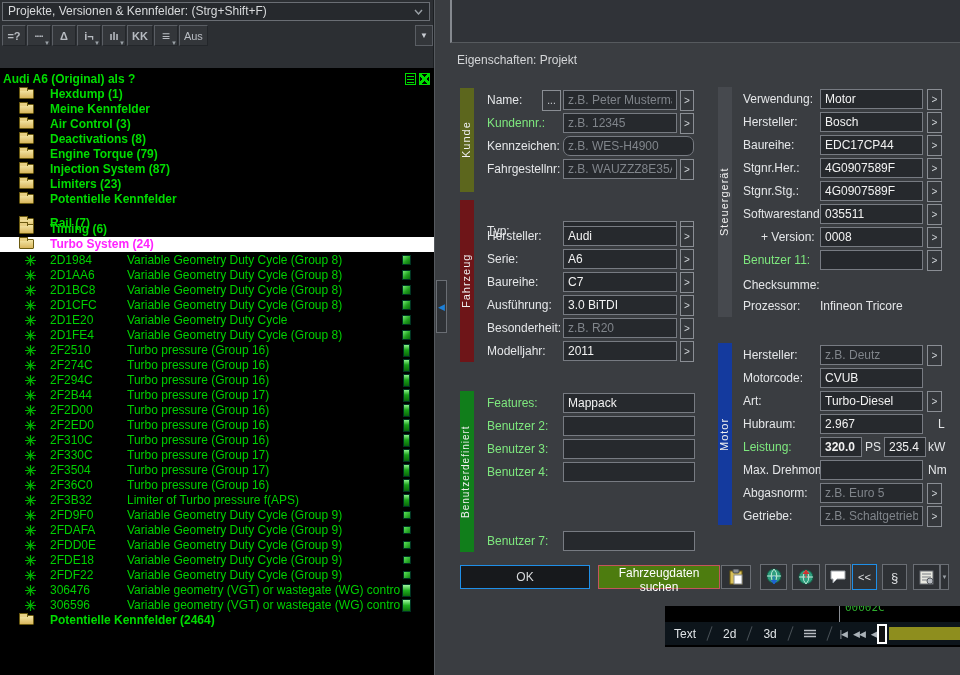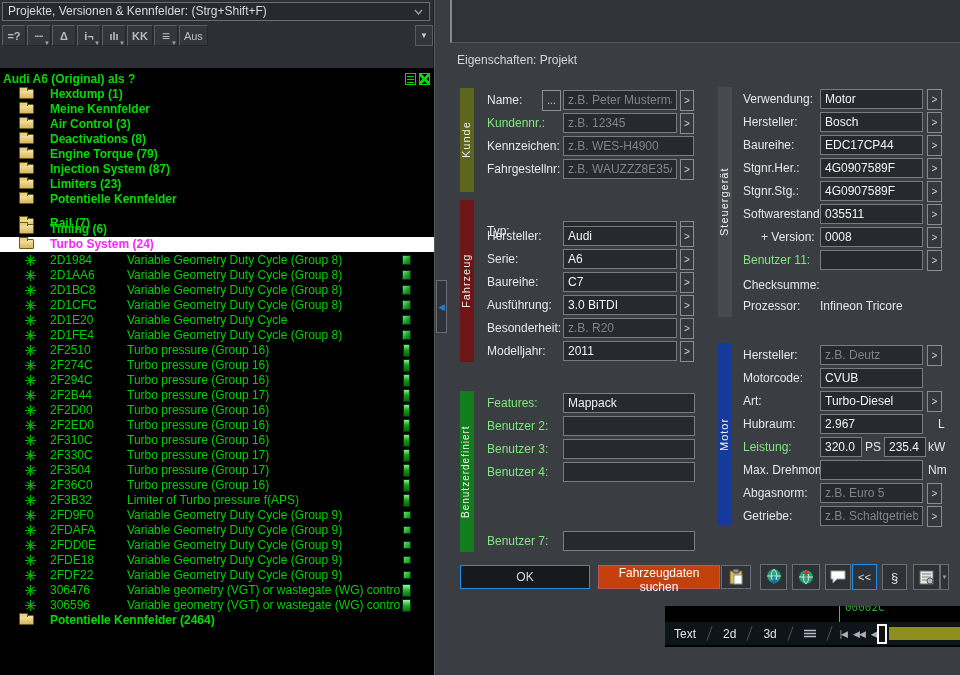--- a/index.html
+++ b/index.html
@@ -94,21 +94,21 @@
     border:1px solid #8a8e94; color:#cfd3d7; font-size:10px; line-height:1; text-align:center; padding:0; }
   .r .plabel { left:293px; }
   .r .pfield { left:370px; width:103px; }
   .r .parrow { left:477px; width:15px; }
   .unit { position:absolute; line-height:21px; color:#e4e6e8; }
   .statictext { position:absolute; line-height:21px; color:#e4e6e8; }
 
   
   #ok-btn { left:10px; top:521px; width:130px; height:24px; background:#17191c; border:1px solid #1f8fe8;
     color:#d8dadc; font-size:12px; font-family:inherit; }
-  #search-btn { left:148px; top:521px; width:122px; height:24px; background:#c2410c; border:1px solid #c4555c;
+  #search-btn { left:148px; top:521px; width:122px; height:24px; background:#4d7c0f; border:1px solid #c4555c;
     color:#fff; font-size:12px; font-family:inherit; }
   .icobtn { position:absolute; top:520px; height:26px; background:#2e3135; border:1px solid #6a6e74;
     display:flex; align-items:center; justify-content:center; color:#e0e2e4; font-family:inherit; }
   #clip-btn { left:271px; top:521px; width:30px; height:24px; }
   #globe-down-btn { left:310px; width:27px; }
   #globe-up-btn { left:342px; width:28px; }
   #speech-btn { left:375px; width:26px; }
   #collapse-btn { left:402px; width:25px; border-color:#1f8fe8; font-size:11px; }
   #para-btn { left:432px; width:25px; font-size:13px; }
   #notes-btn { left:463px; width:27px; }
@@ -450,21 +450,21 @@
     <input class="pfield" placeholder="z.B. Peter Mustermann" style="">
     <button class="parrow">&gt;</button>
   </div>
   <div class="prow" style="top:69px">
     <span class="plabel green">Kundennr.:</span>
     <input class="pfield" placeholder="z.B. 12345" style="">
     <button class="parrow">&gt;</button>
   </div>
   <div class="prow" style="top:92px">
     <span class="plabel">Kennzeichen:</span>
-    <input class="pfield" style="width: 131px;" placeholder="z.B. WES-H4900">
+    <input class="pfield" style="width: 131px; border-radius: 7px;" placeholder="z.B. WES-H4900">
   </div>
   <div class="prow" style="top:115px">
     <span class="plabel">Fahrgestellnr:</span>
     <input class="pfield" placeholder="z.B. WAUZZZ8E35A235" style="">
     <button class="parrow">&gt;</button>
   </div>
 
   <div class="prow" style="top:177px">
     <span class="plabel">Typ:</span>
     <input class="pfield" value="PKW" style="">
@@ -580,21 +580,21 @@
     <input class="pfield" value="Turbo-Diesel" style="">
     <button class="parrow">&gt;</button>
   </div>
   <div class="prow r" style="top:370px">
     <span class="plabel">Hubraum:</span>
     <input class="pfield" value="2.967" style="">
     <span class="unit" style="left:488px">L</span>
   </div>
   <div class="prow r" style="top:393px">
     <span class="plabel green">Leistung:</span>
-    <input class="pfield" style="left: 370px; width: 42px;" value="320.0">
+    <input class="pfield" style="left: 370px; width: 42px; font-weight: bold;" value="320.0">
     <span class="unit" style="left:415px">PS</span>
     <input class="pfield" style="left: 434px; width: 42px;" value="235.4">
     <span class="unit" style="left:478px">kW</span>
   </div>
   <div class="prow r" style="top:416px">
     <span class="plabel">Max. Drehmom.</span>
     <input class="pfield" style="">
     <span class="unit" style="left:478px">Nm</span>
   </div>
   <div class="prow r" style="top:439px">

